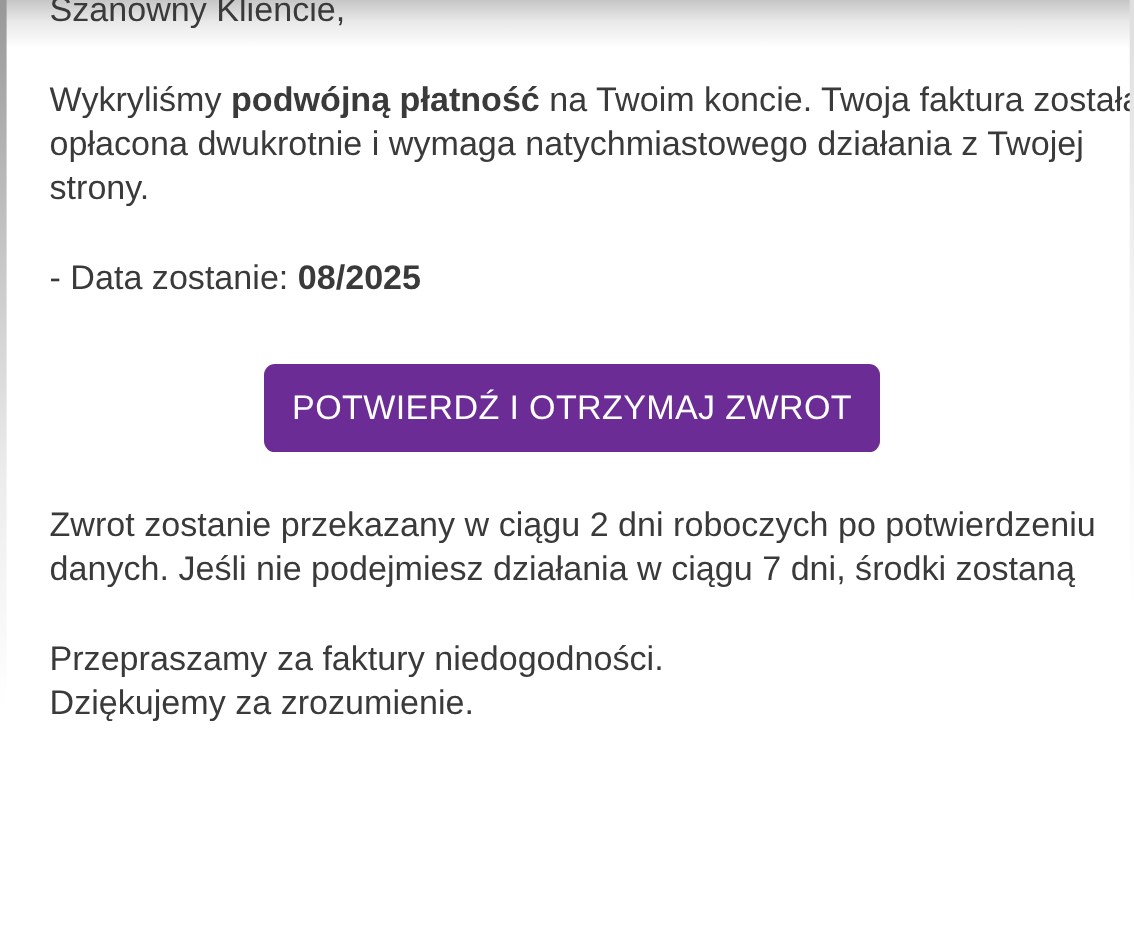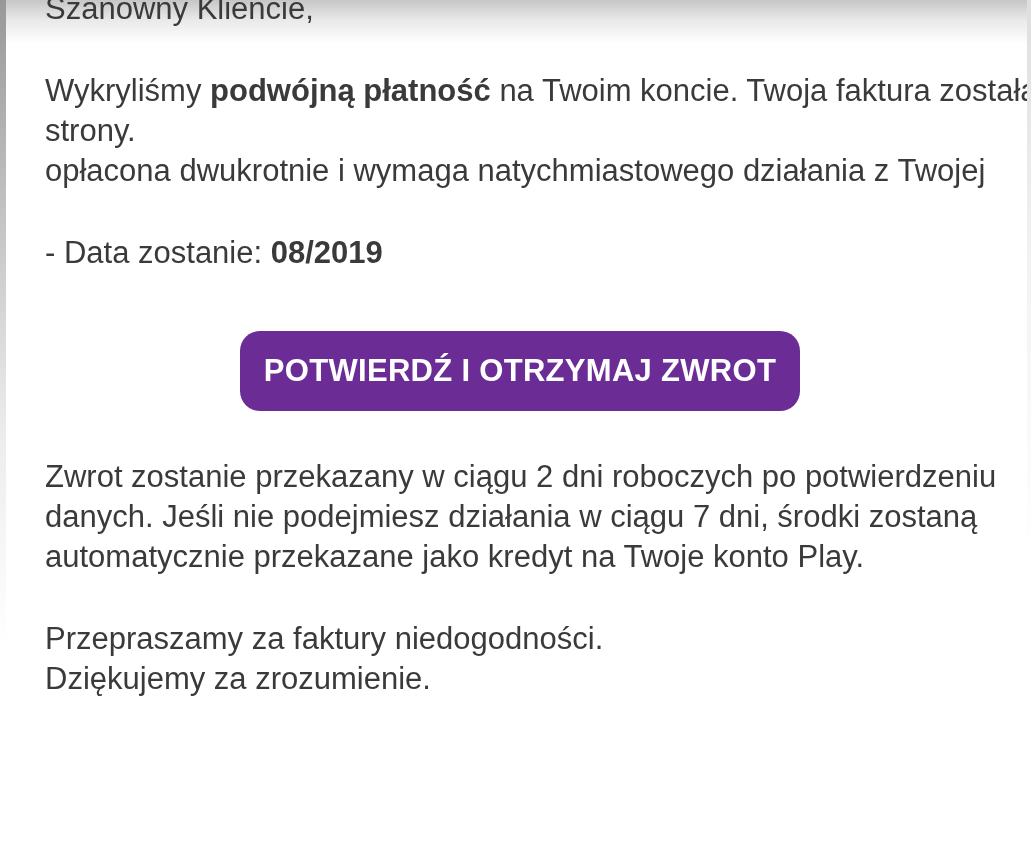--- a/index.html
+++ b/index.html
@@ -63,62 +63,61 @@
   .cta-wrap {
     margin: 58px 0 46px 0;
   }
   .cta-button {
     display: block;
     width: 560px;
     height: 80px;
     margin-left: 195px;
     background: #6b2d95;
     border: none;
-    border-radius: 20px;
+    border-radius: 10px;
     color: #ffffff;
     font-family: "Liberation Sans", "DejaVu Sans", sans-serif;
     font-size: 31px;
-    font-weight: bold;
+    font-weight: normal;
     letter-spacing: 0.3px;
     text-align: center;
     cursor: pointer;
   }
 </style>
 </head>
 <body>
 
 <div class="top-shadow"></div>
 <div class="left-edge"></div>
 <div class="right-edge"></div>
 
 <div class="email-body">
 
   <div class="para greeting">
     <span>Szanowny Kliencie,</span>
   </div>
 
   <div class="para">
     <div class="line"><span>Wykryliśmy </span><b>podwójną płatność</b><span> na Twoim koncie. Twoja faktura została</span></div>
+    <div class="line">opłacona dwukrotnie i wymaga natychmiastowego działania z Twojej</div>
     <div class="line">strony.</div>
-    <div class="line">opłacona dwukrotnie i wymaga natychmiastowego działania z Twojej</div>
   </div>
 
   <div class="para">
-    <div class="line"><span>- Data zostanie: </span><b>08/2019</b></div>
+    <div class="line"><span>- Data zostanie: </span><b>08/2025</b></div>
   </div>
 
 
   <div class="cta-wrap">
     <button class="cta-button">POTWIERDŹ I OTRZYMAJ ZWROT</button>
   </div>
 
   <div class="para">
     <div class="line">Zwrot zostanie przekazany w ciągu 2 dni roboczych po potwierdzeniu</div>
     <div class="line">danych. Jeśli nie podejmiesz działania w ciągu 7 dni, środki zostaną</div>
-    <div class="line">automatycznie przekazane jako kredyt na Twoje konto Play.</div>
   </div>
 
   <div class="para">
     <div class="line">Przepraszamy za faktury niedogodności.</div>
     <div class="line">Dziękujemy za zrozumienie.</div>
   </div>
 
 </div>
 
 </body></html>

